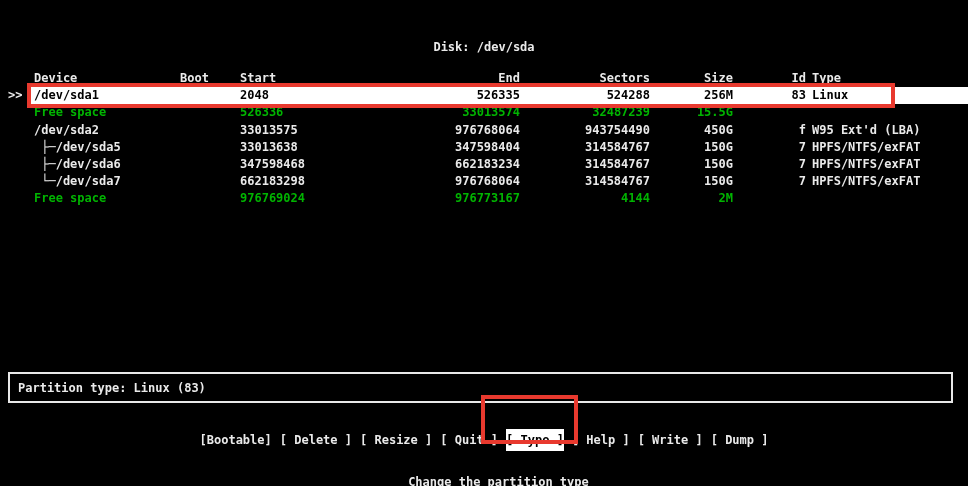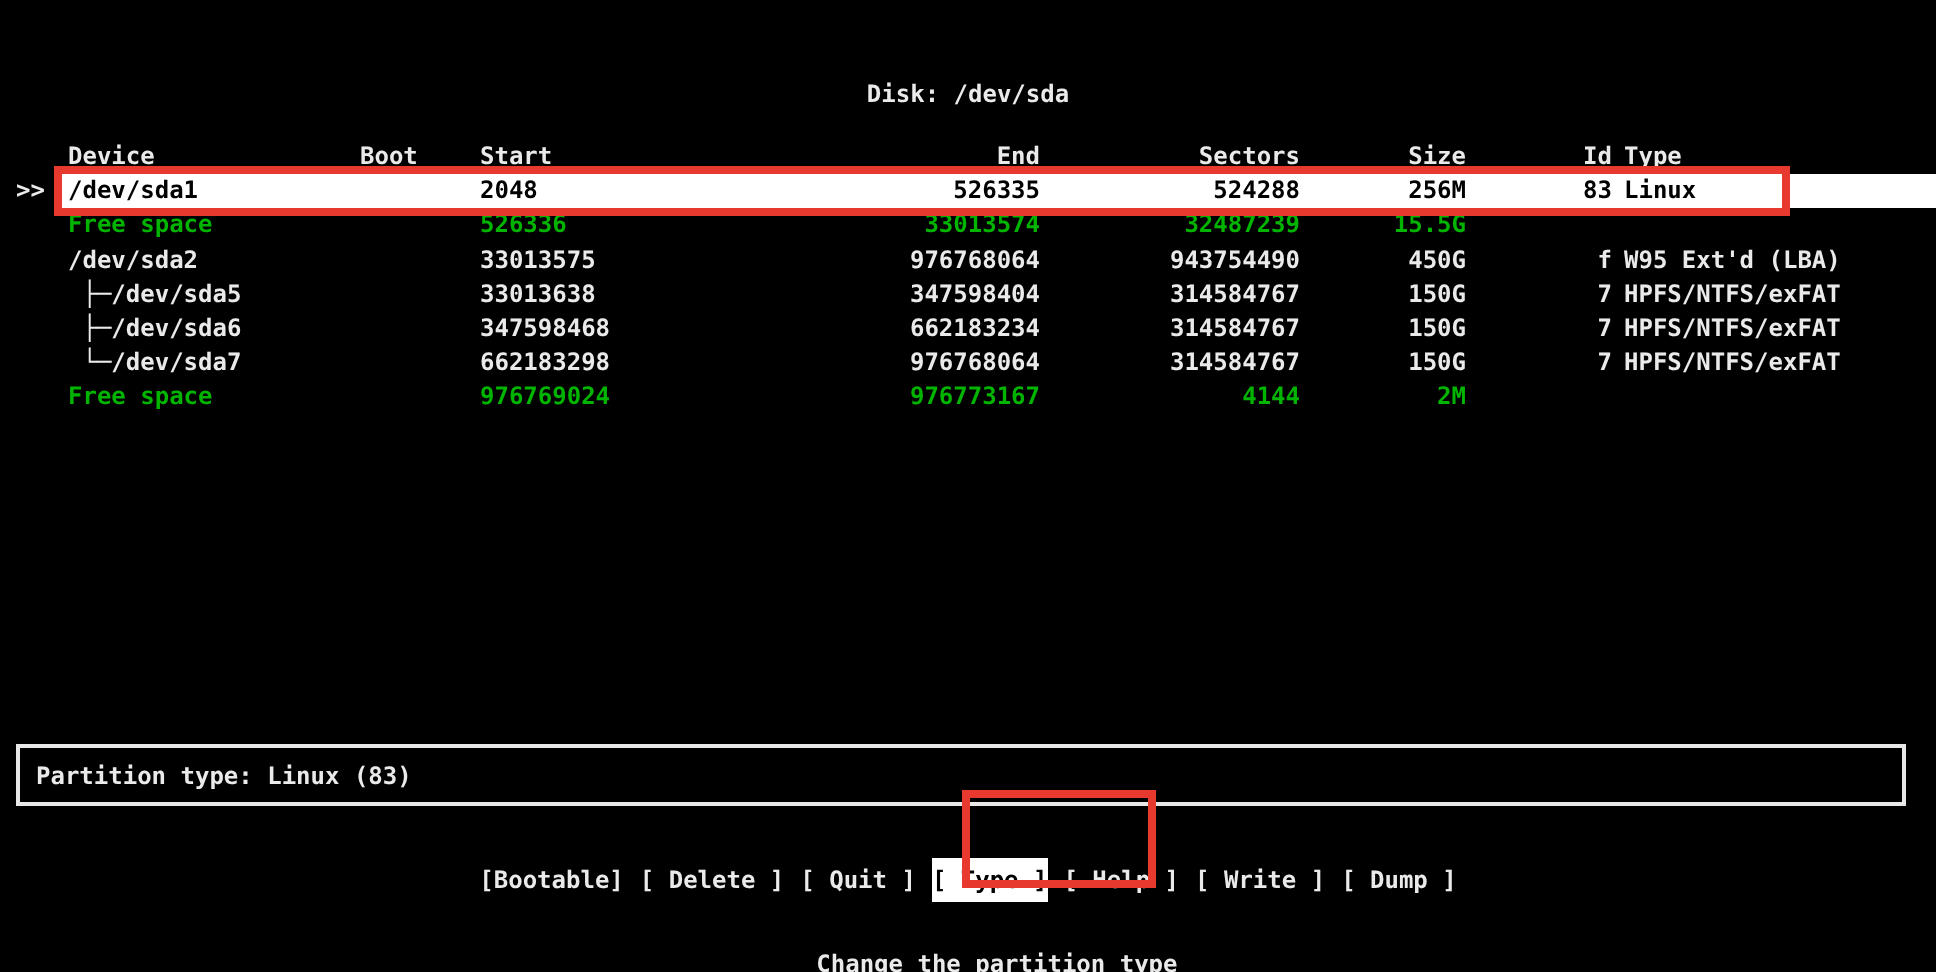--- a/index.html
+++ b/index.html
@@ -159,20 +159,21 @@
       </div>
   </div>
 
   <div class="info-box">
     <span>Partition type: Linux (83)</span>
   </div>
 
   <div class="menu-bar" id="menu-bar">
       <span class="menu-item">[Bootable]</span>
       <span class="menu-item">[ Delete ]</span>
+      <span class="menu-item">[ Resize ]</span>
       <span class="menu-item">[ Quit ]</span>
       <span class="menu-item selected">[ Type ]</span>
       <span class="menu-item">[ Help ]</span>
       <span class="menu-item">[ Write ]</span>
       <span class="menu-item">[ Dump ]</span>
     </div>
 
   <div class="status-line">
     <span>Change the partition type</span>
   </div>

